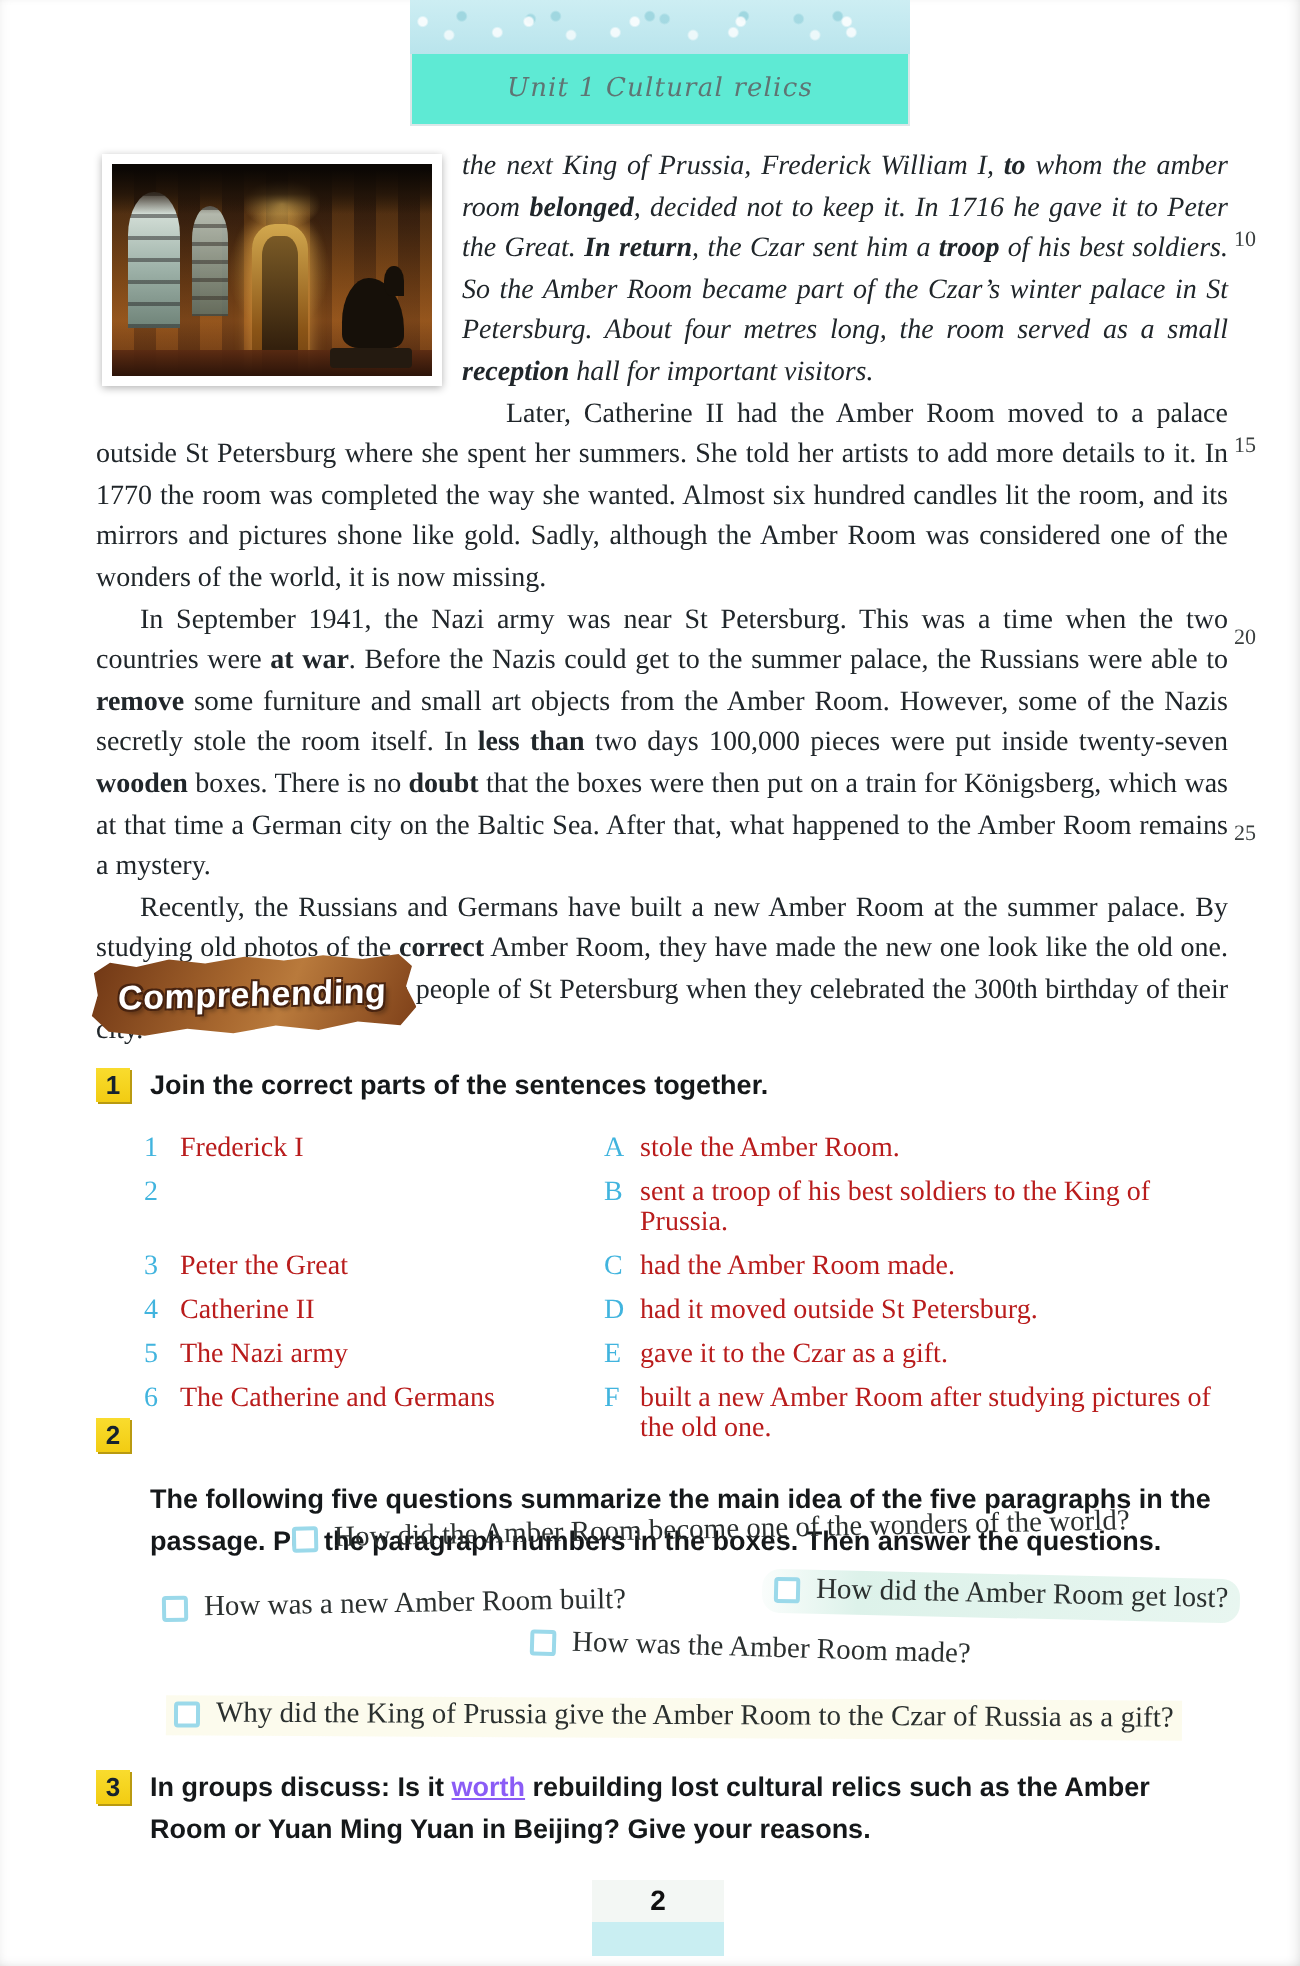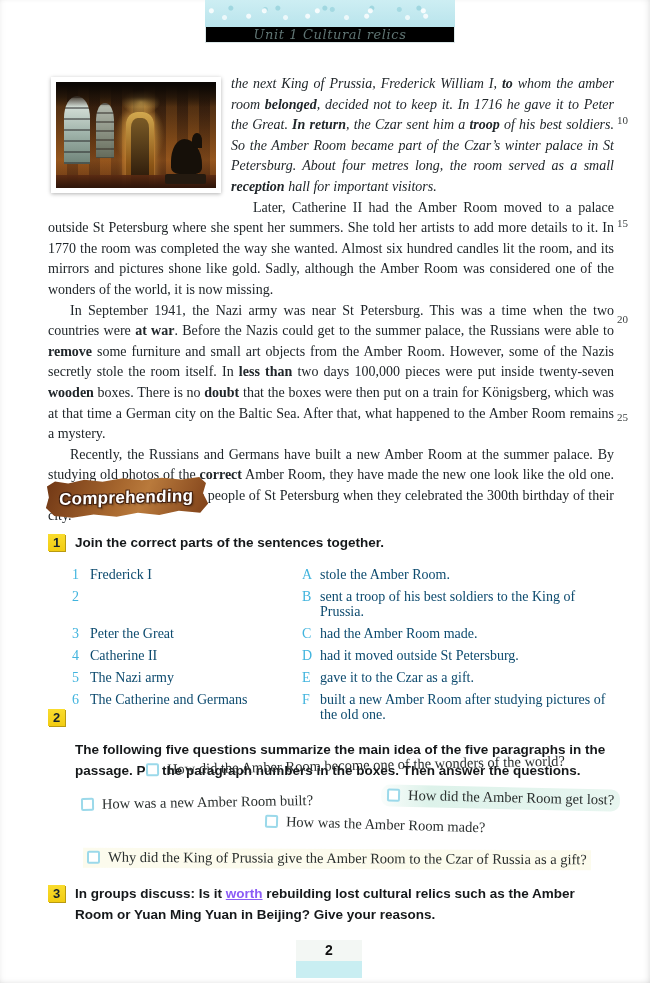--- a/index.html
+++ b/index.html
@@ -17,21 +17,21 @@
     background:
       radial-gradient(circle at 12% 40%, rgba(255,255,255,.85) 0 2px, transparent 3px),
       radial-gradient(circle at 32% 65%, rgba(255,255,255,.7) 0 2px, transparent 3px),
       radial-gradient(circle at 55% 30%, rgba(150,210,220,.8) 0 2px, transparent 3px),
       radial-gradient(circle at 74% 60%, rgba(255,255,255,.8) 0 2px, transparent 3px),
       radial-gradient(circle at 90% 35%, rgba(150,210,220,.7) 0 2px, transparent 3px),
       linear-gradient(180deg,#cdeef3,#b9e4ec);
     background-size: 53px 27px, 61px 27px, 47px 27px, 59px 27px, 67px 27px, 100% 100%;
   }
   .header-titlebox {
-    height:16px; background:#000000; border:1px solid #dbe7e8; border-top:none;
+    height:36px; background:#5eead4; border:1px solid #dbe7e8; border-top:none;
     display:flex; align-items:center; justify-content:center;
   }
   .header-title { font:italic 13px "DejaVu Serif", serif; color:#5f7473; letter-spacing:.6px; }
 
   
   .passage { position:absolute; left:48px; top:74px; width:566px; text-align:justify; font-size:14px; line-height:20.6px; }
   .passage p { margin:0; text-indent:22px; }
   .passage p.first { text-indent:0;font-style:italic; }
   .lnum { position:absolute; left:617px; font:11px "Liberation Serif", serif; color:#3a3f3f; }
 
@@ -96,21 +96,21 @@
     flex:none; width:17px; height:17px; margin-top:1px;
     background:linear-gradient(180deg,#f9dc2e,#f2cc12); color:#16222e;
     font:bold 13px/17px "Liberation Sans", sans-serif; text-align:center;
     box-shadow:1px 1px 0 #b99a10;
   }
   .ex-title { font:bold 13.5px/1.55 "Liberation Sans", sans-serif; color:#15181a; }
 
   .match { margin:13px 0 0 24px; display:grid; grid-template-columns:230px 1fr; row-gap:7px; }
   .m-item { display:flex; font-size:14px; line-height:15px; }
   .m-key { flex:none; width:18px; color:#41b4de; }
-  .m-text { color:#0c4a6e; }
+  .m-text { color:#b91c1c; }
 
   .qwrap { position:absolute; left:48px; top:752px; width:578px; height:128px; }
   .q { position:absolute; display:flex; gap:8px; font-size:14.5px; color:#2b302f; white-space:nowrap; align-items:flex-start; }
   .qbox { flex:none; width:13px; height:13px; margin-top:2px; border:2px solid #9bd9ea; border-radius:2px; background:#fff; }
   .q1 { left:98px;  top:5px;  transform:rotate(-1.2deg); }
   .q2 { left:33px;  top:42px; transform:rotate(-1deg); }
   .q3 { left:333px; top:35px; transform:rotate(1.3deg);
         background:linear-gradient(90deg, rgba(221,242,234,.15), #ddf2ea 20%, #e8f6f0); padding:2px 6px 3px; border-radius:9px; }
   .q4 { left:217px; top:64px; transform:rotate(1.7deg); }
   .q5 { left:35px;  top:97px; transform:rotate(.3deg); background:rgba(250,247,222,.55); padding:1px 4px 2px; }

